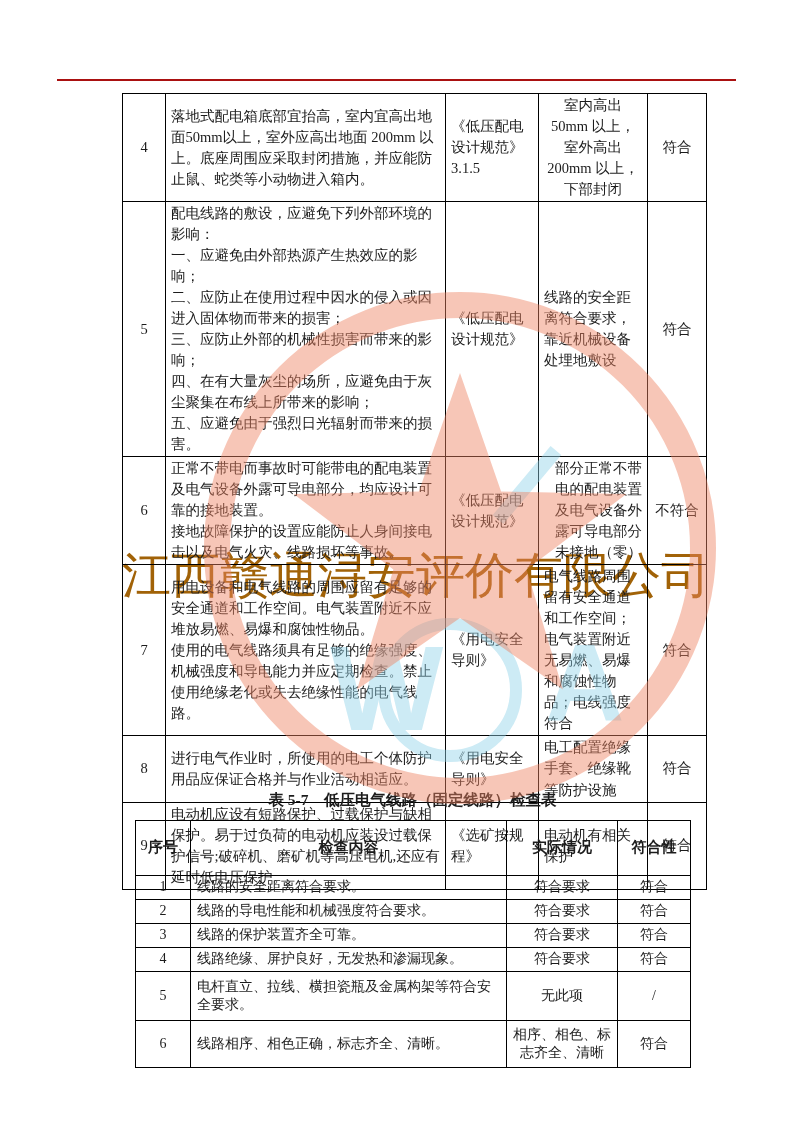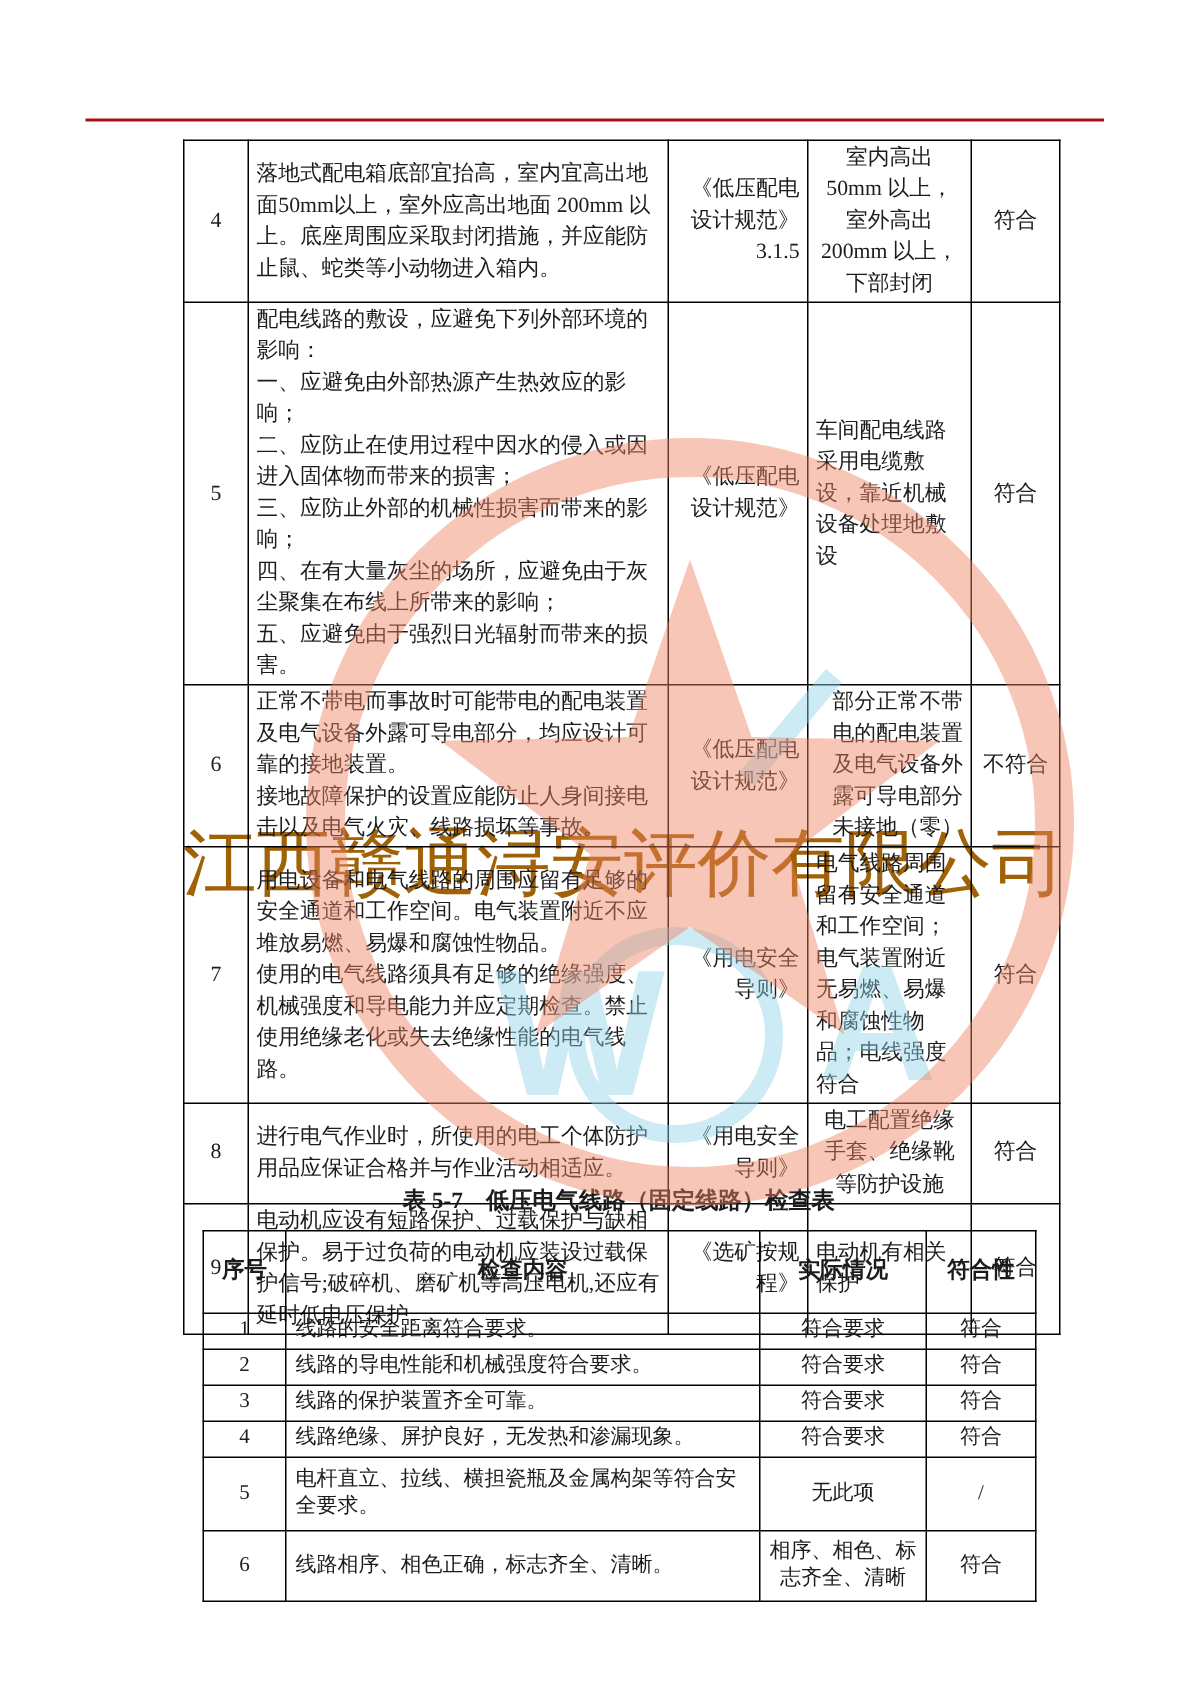--- a/index.html
+++ b/index.html
@@ -21,21 +21,21 @@
     font-size:49px;color:#a16207;white-space:nowrap;letter-spacing:0px;
     font-family:"Liberation Sans","DejaVu Sans",sans-serif;
   }
   
   table{border-collapse:collapse;table-layout:fixed;background:transparent;}
   td,th{border:1px solid #000;vertical-align:middle;overflow:hidden;}
   #t1{position:absolute;left:122px;top:93px;width:584px;z-index:1;font-size:14.5px;line-height:1.45;}
   #t1 td{padding:1px 5px;}
   #t1 td.no-cell{text-align:center;}
   #t1 td.content-cell{text-align:left;white-space:pre-line;}
-  #t1 td.basis-cell{text-align:right;white-space:pre-line;}
+  #t1 td.basis-cell{text-align:left;white-space:pre-line;}
   #t1 td.actual-cell{white-space:pre-line;}
   #t1 td.conform-cell{text-align:center;}
   #t1 tr:nth-child(1) td{height:88px;}
   #t1 tr:nth-child(2) td{height:210px;}
   #t1 tr:nth-child(3) td{height:103px;}
   #t1 tr:nth-child(4) td{height:138px;}
   #t1 tr:nth-child(5) td{height:63px;}
   #t1 tr:nth-child(6) td{height:78px;}
   .table-title{
     position:absolute;top:790px;left:135px;width:555px;text-align:center;
@@ -89,21 +89,21 @@
         </tr>
         <tr>
           <td class="no-cell">5</td>
           <td class="content-cell">配电线路的敷设，应避免下列外部环境的影响：
 一、应避免由外部热源产生热效应的影响；
 二、应防止在使用过程中因水的侵入或因进入固体物而带来的损害；
 三、应防止外部的机械性损害而带来的影响；
 四、在有大量灰尘的场所，应避免由于灰尘聚集在布线上所带来的影响；
 五、应避免由于强烈日光辐射而带来的损害。</td>
           <td class="basis-cell">《低压配电设计规范》</td>
-          <td class="actual-cell" style="text-align: left;">车间配电线路采用电缆敷设，靠近机械设备处埋地敷设</td>
+          <td class="actual-cell" style="text-align: left;">线路的安全距离符合要求，靠近机械设备处埋地敷设</td>
           <td class="conform-cell">符合</td>
         </tr>
         <tr>
           <td class="no-cell">6</td>
           <td class="content-cell">正常不带电而事故时可能带电的配电装置及电气设备外露可导电部分，均应设计可靠的接地装置。
 接地故障保护的设置应能防止人身间接电击以及电气火灾、线路损坏等事故。</td>
           <td class="basis-cell">《低压配电设计规范》</td>
           <td class="actual-cell" style="text-align: right; margin-top: 16px;">部分正常不带电的配电装置及电气设备外露可导电部分未接地（零）</td>
           <td class="conform-cell">不符合</td>
         </tr>
@@ -113,21 +113,21 @@
 使用的电气线路须具有足够的绝缘强度、机械强度和导电能力并应定期检查。禁止使用绝缘老化或失去绝缘性能的电气线路。</td>
           <td class="basis-cell">《用电安全导则》</td>
           <td class="actual-cell" style="text-align: left;">电气线路周围留有安全通道和工作空间；
 电气装置附近无易燃、易爆和腐蚀性物品；电线强度符合</td>
           <td class="conform-cell">符合</td>
         </tr>
         <tr>
           <td class="no-cell">8</td>
           <td class="content-cell">进行电气作业时，所使用的电工个体防护用品应保证合格并与作业活动相适应。</td>
           <td class="basis-cell">《用电安全导则》</td>
-          <td class="actual-cell" style="text-align: center; margin-top: 40px;">电工配置绝缘手套、绝缘靴等防护设施</td>
+          <td class="actual-cell" style="text-align: left; margin-top: 40px;">电工配置绝缘手套、绝缘靴等防护设施</td>
           <td class="conform-cell">符合</td>
         </tr>
         <tr>
           <td class="no-cell">9</td>
           <td class="content-cell">电动机应设有短路保护、过载保护与缺相保护。易于过负荷的电动机应装设过载保护信号;破碎机、磨矿机等高压电机,还应有延时低电压保护。</td>
           <td class="basis-cell">《选矿按规程》</td>
           <td class="actual-cell" style="text-align: left;">电动机有相关保护</td>
           <td class="conform-cell">符合</td>
         </tr>
       </tbody>

